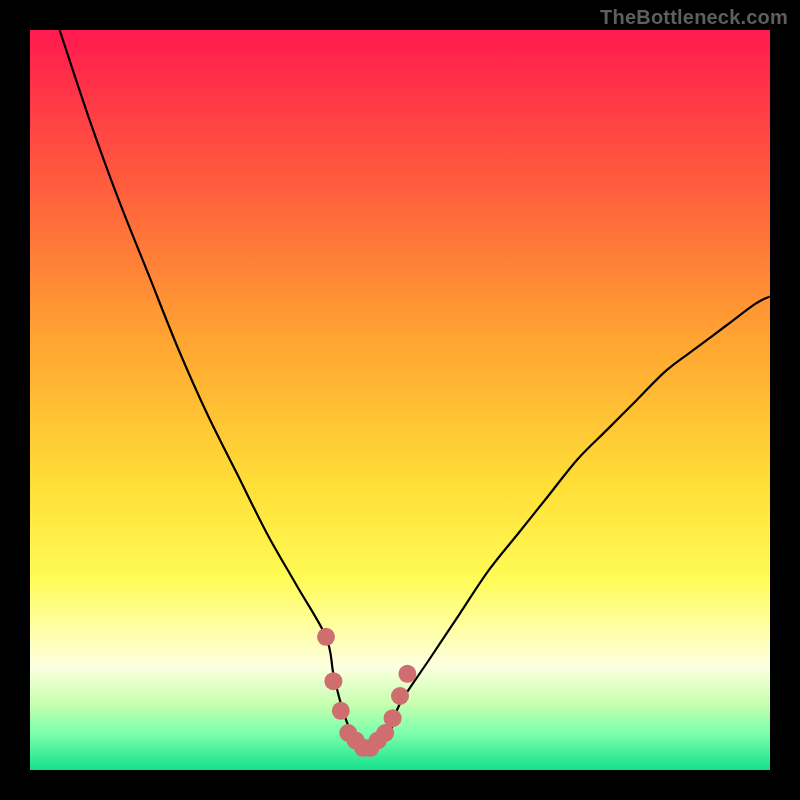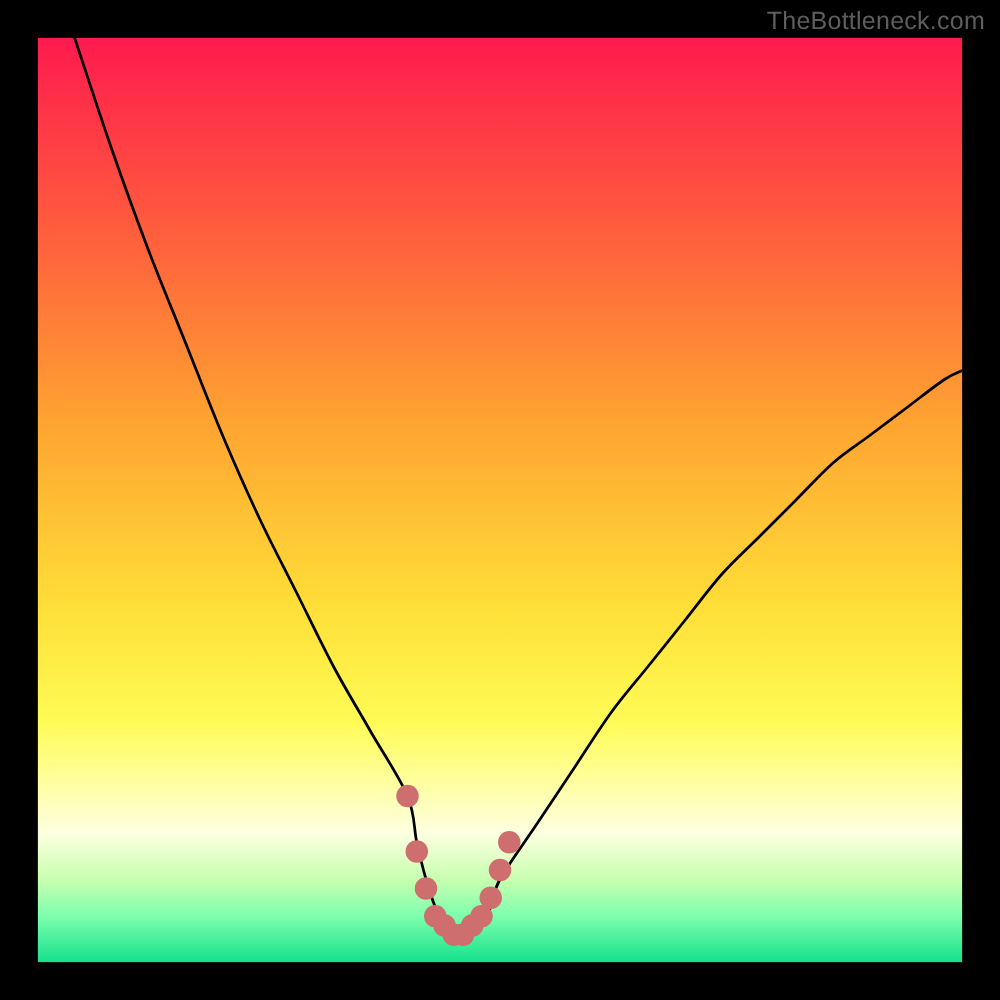--- a/index.html
+++ b/index.html
@@ -24,21 +24,21 @@
     width: 740px;
     height: 740px;
     overflow: hidden;
   }
   .watermark {
     position: absolute;
     top: 6px;
     right: 12px;
     color: #5e5e5e;
     font-size: 20px;
-    font-weight: 400;
+    font-weight: 700;
     letter-spacing: 0.2px;
   }
   svg {
     display: block;
   }
 </style>
 </head>
 <body>
 
 <div class="frame">

